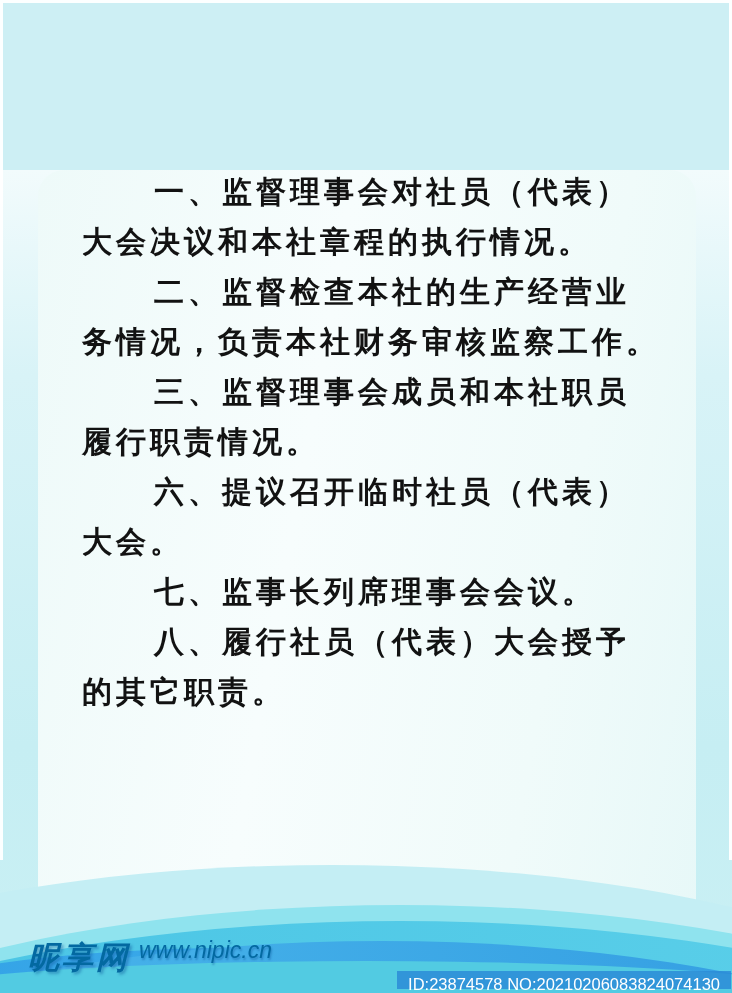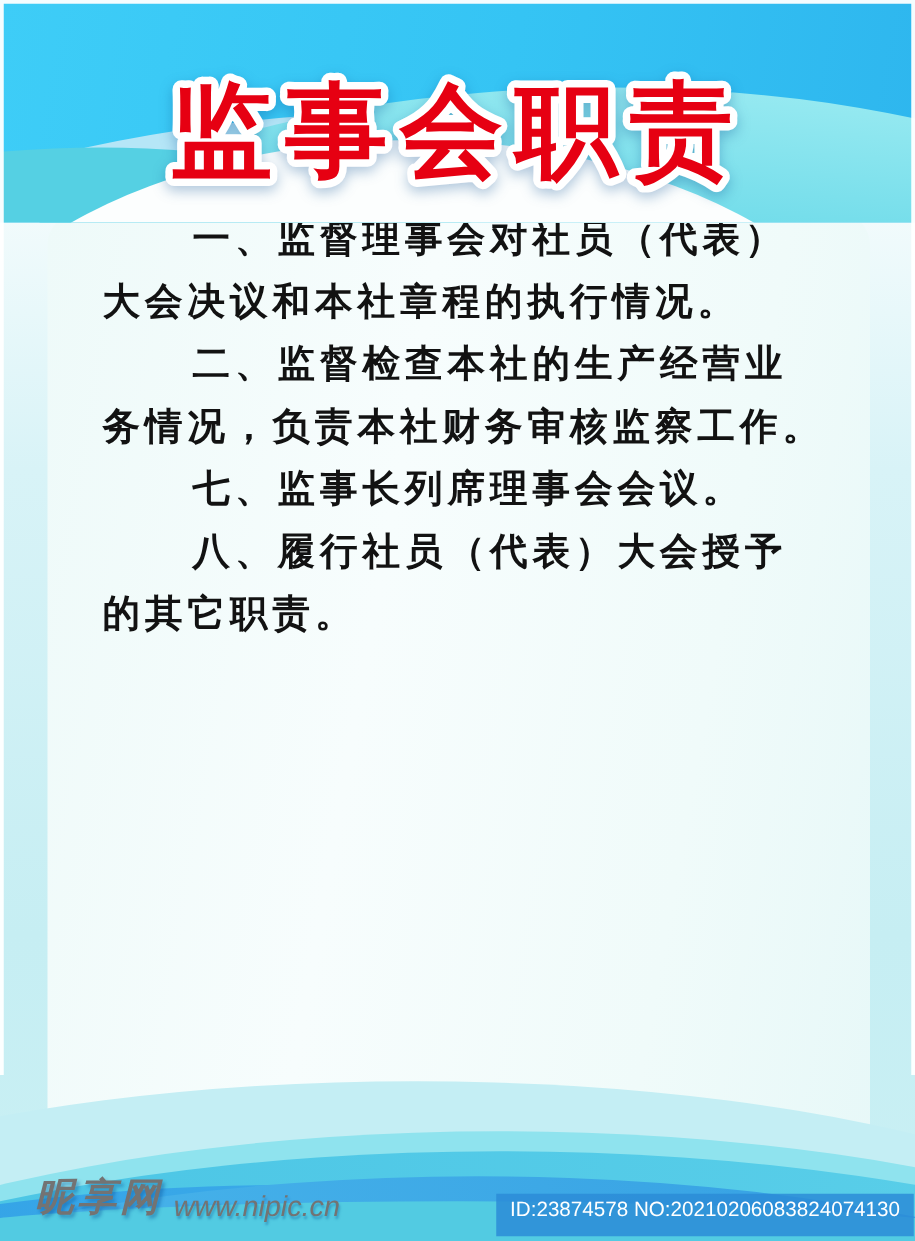--- a/index.html
+++ b/index.html
@@ -58,58 +58,50 @@
     background:linear-gradient(100deg,#2e9ee5 0%,#46b4ec 100%);}
   .fwave.blue-right{width:1500px;height:560px;right:-400px;top:88px;
     background:linear-gradient(250deg,#2c96df 0%,#55c2f0 100%);}
   .fwave.bottom-strip{width:932px;height:70px;left:-100px;bottom:-38px;background:#52cbe2;}
 
   
   .frame{position:absolute;top:0;left:0;right:0;height:860px;z-index:6;
     border:3px solid rgba(255,255,255,.95);border-bottom:none;pointer-events:none;}
 
   
-  .watermark{position:absolute;left:28px;bottom:14px;z-index:7;color:#737373;
-    display:flex;align-items:flex-end;white-space:nowrap;}
+  .watermark{position:absolute;left:28px;bottom:14px;z-index:7;color:#0369a1;
+    display:flex;align-items:flex-start;white-space:nowrap;}
   .wm-logo{font-size:31px;font-weight:bold;font-style:italic;letter-spacing:3px;
     text-shadow:2px 2px 3px rgba(10,80,150,.45);}
   .wm-url{font-size:23px;font-weight:normal;font-style:italic;margin-left:9px;
     text-shadow:1px 2px 2px rgba(10,80,150,.4);}
 
   
-  .id-box{position:absolute;right:1px;bottom:4px;z-index:7;height:34px;line-height:27px;
+  .id-box{position:absolute;right:1px;bottom:4px;z-index:7;height:18px;line-height:27px;
     padding:0 11px;background:rgba(43,140,215,.85);color:#ffffff;font-size:16.5px;
     white-space:nowrap;text-align:right;}
 </style>
 </head>
 <body>
 
 <div class="poster">
 
   <div class="mid-bg"></div>
 
   <div class="panel"></div>
 
   <div class="duties">
     <p class="duty">一、监督理事会对社员（代表）大会决议和本社章程的执行情况。</p>
     <p class="duty">二、监督检查本社的生产经营业务情况，负责本社财务审核监察工作。</p>
+    <p class="duty">三、监督理事会成员和本社职员履行职责情况。</p>
+    <p class="duty">六、提议召开临时社员（代表）大会。</p>
     <p class="duty">七、监事长列席理事会会议。</p>
     <p class="duty">八、履行社员（代表）大会授予的其它职责。</p>
   </div>
 
-  <div class="header">
-    <div class="hwave pale-1"></div>
-    <div class="hwave pale-2"></div>
-    <div class="hwave teal-right"></div>
-    <div class="hwave teal-left"></div>
-    <div class="hwave white-peak"></div>
-    <svg class="title-svg" viewBox="0 0 732 118" xmlns="http://www.w3.org/2000/svg">
-      <text x="366" y="97" text-anchor="middle" font-size="82" font-weight="900" letter-spacing="10" fill="#e60012" stroke="#ffffff" stroke-width="12" stroke-linejoin="round" paint-order="stroke">监事会职责</text>
-    </svg>
-  </div>
 
   <div class="footer">
     <div class="fwave pale"></div>
     <div class="fwave lightteal"></div>
     <div class="fwave teal"></div>
     <div class="fwave blue-left"></div>
     <div class="fwave blue-right"></div>
     <div class="fwave bottom-strip"></div>
   </div>
 

